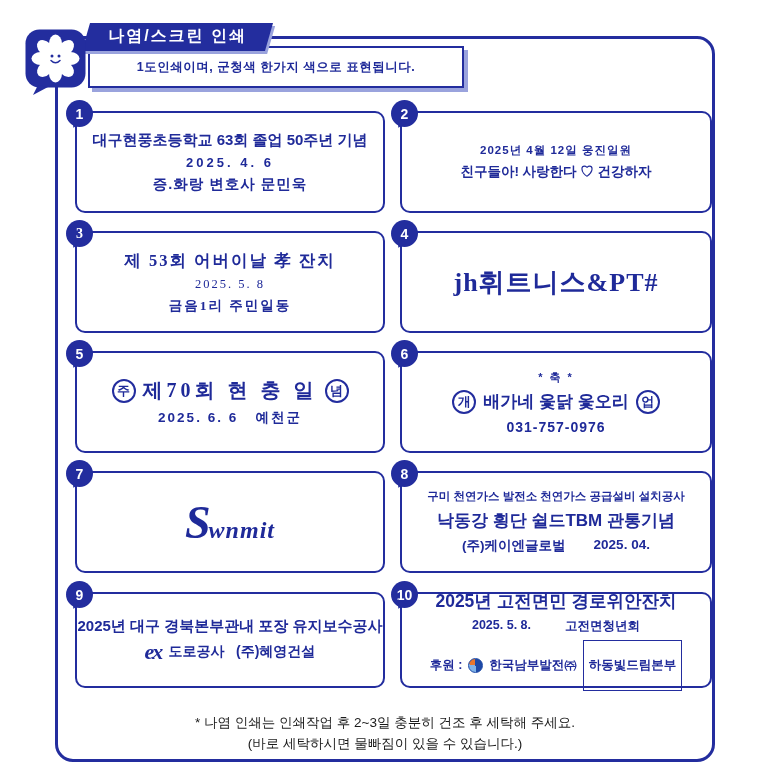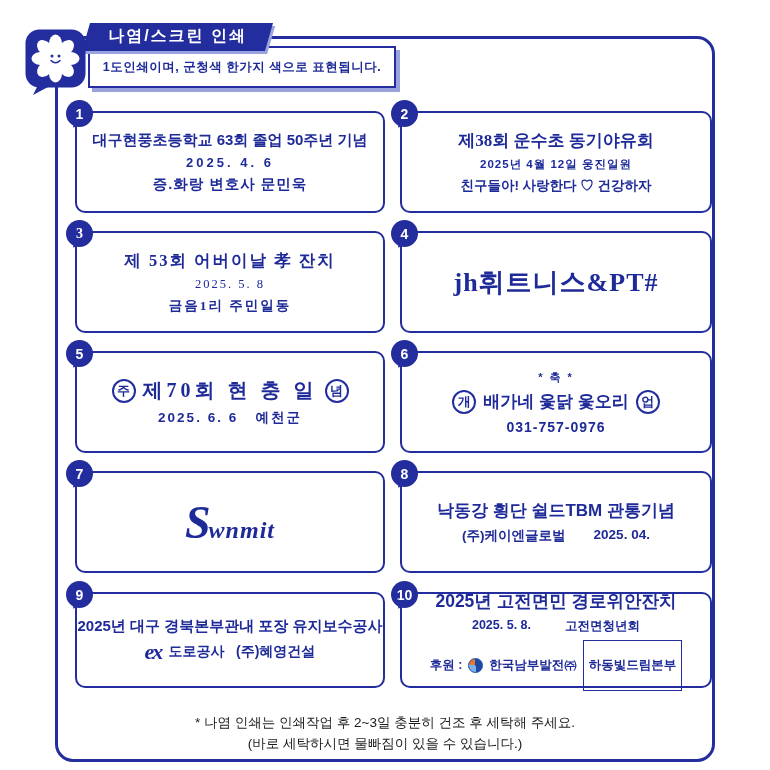--- a/index.html
+++ b/index.html
@@ -13,21 +13,21 @@
 
   
   .logo{ position:absolute; left:24px; top:28px; width:64px; height:68px; z-index:4; }
 
   
   .banner{ position:absolute; left:86px; top:23px; background:var(--navy);
            transform:skewX(-16deg); padding:3px 22px 4px 22px;
            box-shadow:3px 3px 0 #9aa3dd; z-index:3; }
   .banner-text{ display:inline-block; transform:skewX(16deg); color:#fff;
                 font-weight:bold; font-size:16px; letter-spacing:2px; white-space:nowrap; }
-  .info-box{ position:absolute; left:88px; top:46px; width:308px; height:42px;
+  .info-box{ position:absolute; left:88px; top:46px; width:376px; height:42px;
              background:#fff; border:2px solid var(--navy); box-shadow:4px 4px 0 #9aa3dd;
              display:flex; align-items:center; justify-content:center; z-index:2; }
   .info-text{ color:var(--navy-ink); font-weight:bold; font-size:12.5px; letter-spacing:0.5px; }
 
   
   .sample{ position:absolute; background:#fff; border:2px solid var(--navy); border-radius:10px;
            display:flex; flex-direction:column; align-items:center; justify-content:center;
            gap:5px; color:var(--navy-ink); text-align:center; }
   .badge{ position:absolute; left:-11px; top:-13px; width:27px; height:27px; border-radius:50%;
           background:var(--navy); color:#fff; font-weight:bold; font-size:14px;
@@ -129,21 +129,20 @@
 
     <div class="sample c1 r1 b1">
       <div class="badge">1</div>
       <div class="l1">대구현풍초등학교 63회 졸업 50주년 기념</div>
       <div class="l2">2025. 4. 6</div>
       <div class="l3">증.화랑 변호사 문민욱</div>
     </div>
 
     <div class="sample c2 r1 b2">
       <div class="badge">2</div>
-      <div class="l1">제38회 운수초 동기야유회</div>
       <div class="l2">2025년 4월 12일 웅진일원</div>
       <div class="l3">친구들아! 사랑한다 ♡ 건강하자</div>
     </div>
 
     <div class="sample c1 r2 b3">
       <div class="badge">3</div>
       <div class="l1">제 53회 어버이날 孝 잔치</div>
       <div class="l2">2025. 5. 8</div>
       <div class="l3">금음1리 주민일동</div>
     </div>
@@ -177,20 +176,21 @@
     <div class="sample c1 r4 b7">
       <div class="badge">7</div>
       <div class="row">
         <span class="bigS">S</span>
         <span class="rest">wnmit</span>
       </div>
     </div>
 
     <div class="sample c2 r4 b8">
       <div class="badge">8</div>
+      <div class="l1">구미 천연가스 발전소 천연가스 공급설비 설치공사</div>
       <div class="l2">낙동강 횡단 쉴드TBM 관통기념</div>
       <div class="l3">
         <span>(주)케이엔글로벌</span>
         <span>2025. 04.</span>
       </div>
     </div>
 
     <div class="sample c1 r5 b9">
       <div class="badge">9</div>
       <div class="l1">2025년 대구 경북본부관내 포장 유지보수공사</div>

